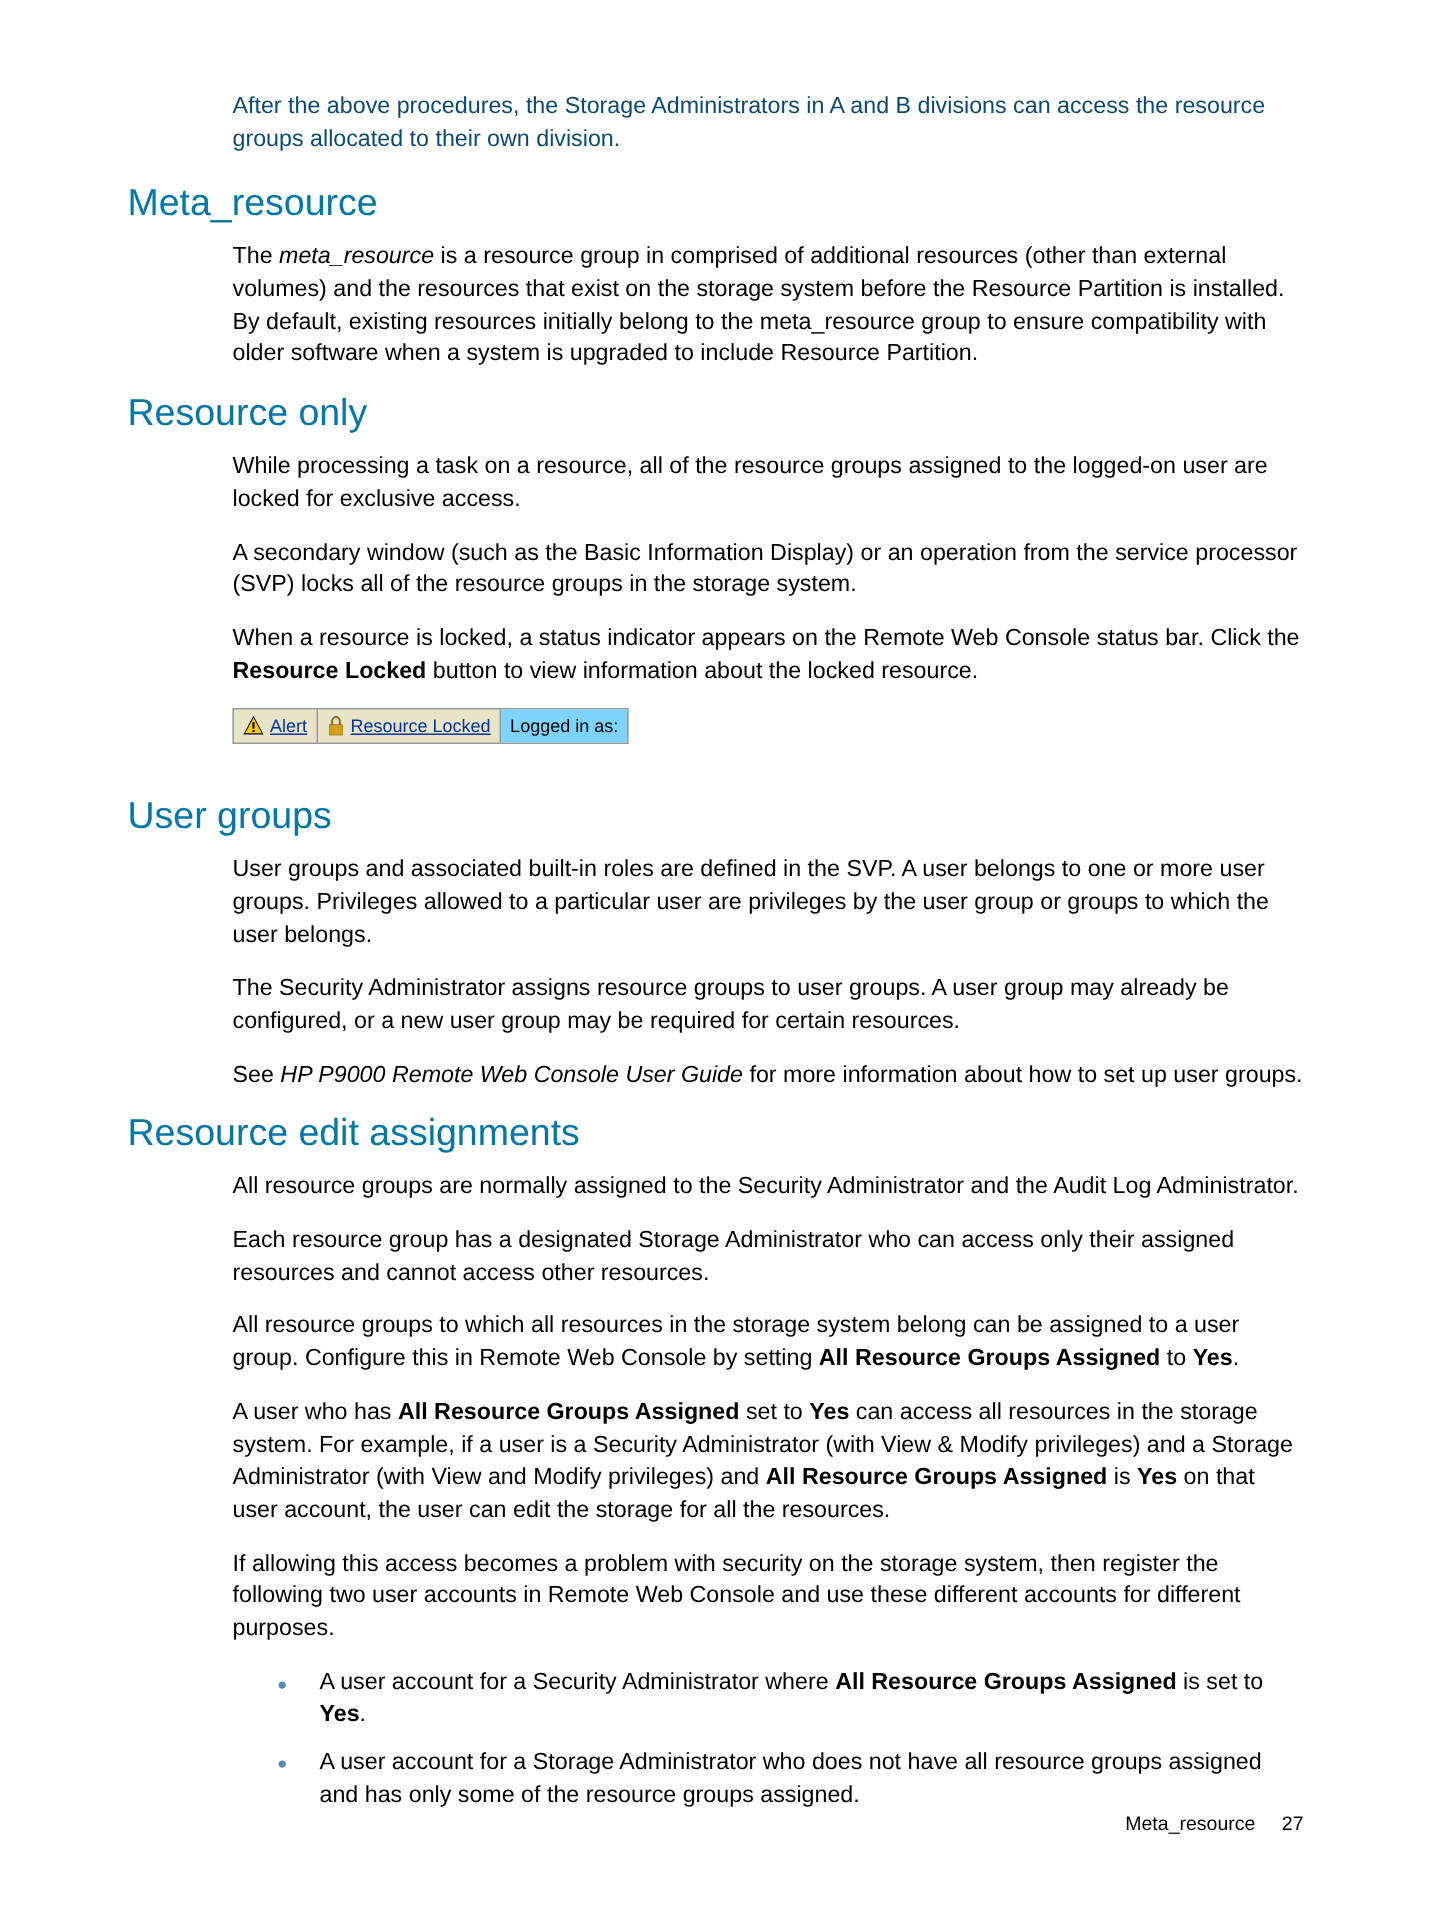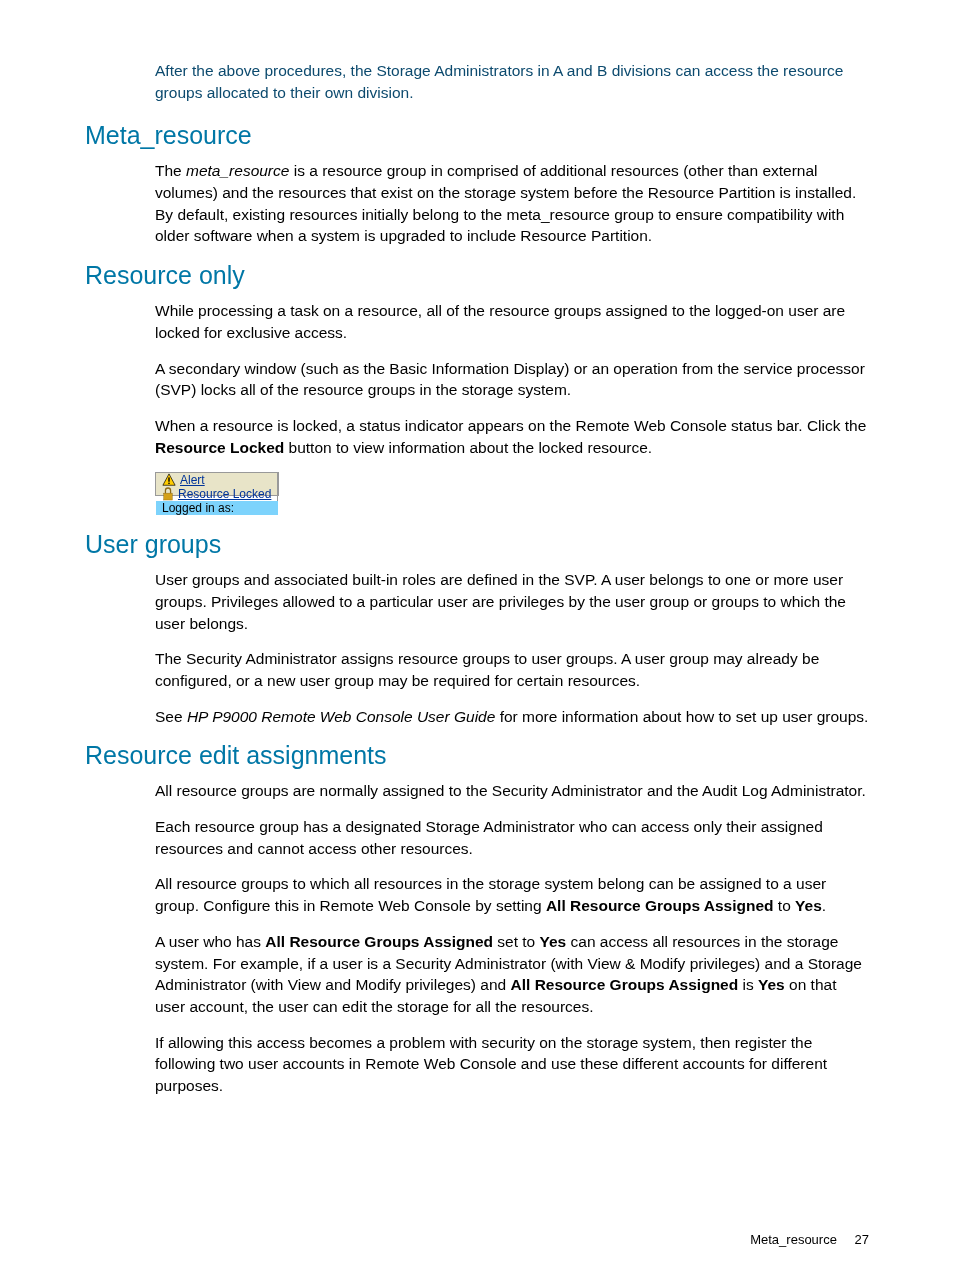--- a/index.html
+++ b/index.html
@@ -38,21 +38,20 @@
     .status-bar {
       margin-left: 70px;
       margin-bottom: 20px;
       display: inline-flex;
       border: 1px solid #999;
       background: #e8e4c8;
       font-family: Tahoma, Arial, sans-serif;
       font-size: 12px;
       height: 24px;
       align-items: stretch;
-      flex-direction: column;
     }
     .status-cell {
       display: flex;
       align-items: center;
       padding: 0 6px;
       border-right: 1px solid #999;
       gap: 4px;
     }
     .status-cell:last-child { border-right: none; background: #7dd3fc; }
     .status-link {
@@ -84,21 +83,21 @@
     ul.bullet-list li::before {
       content: "•";
       position: absolute;
       left: 0;
       top: 0;
       color: #5588bb;
       font-size: 18px;
     }
     .footer {
       position: absolute;
-      bottom: 24px;
+      bottom: 48px;
       right: 85px;
       font-size: 13px;
       color: #000;
     }
     .footer-page {
       margin-left: 14px;
     }
   </style>
 </head>
 <body>
@@ -152,20 +151,24 @@
 <p class="body-text">Each resource group has a designated Storage Administrator who can access only their assigned resources and cannot access other resources.</p>
 <p class="body-text">
   <span>All resource groups to which all resources in the storage system belong can be assigned to a user group. Configure this in Remote Web Console by setting </span><span class="bold">All Resource Groups Assigned</span><span> to </span><span class="bold">Yes</span><span>.</span>
 </p>
 <p class="body-text">
   <span>A user who has </span><span class="bold">All Resource Groups Assigned</span><span> set to </span><span class="bold">Yes</span><span> can access all resources in the storage system. For example, if a user is a Security Administrator (with View &amp; Modify privileges) and a Storage Administrator (with View and Modify privileges) and </span><span class="bold">All Resource Groups Assigned</span><span> is </span><span class="bold">Yes</span><span> on that user account, the user can edit the storage for all the resources.</span>
 </p>
 <p class="body-text">If allowing this access becomes a problem with security on the storage system, then register the following two user accounts in Remote Web Console and use these different accounts for different purposes.</p>
 
 <ul class="bullet-list">
+  <li>
+    <span>A user account for a Security Administrator where </span><span class="bold">All Resource Groups Assigned</span><span> is set to </span><span class="bold">Yes</span><span>.</span>
+  </li>
+  <li>A user account for a Storage Administrator who does not have all resource groups assigned and has only some of the resource groups assigned.</li>
 </ul>
 
 <div class="footer">
   <span>Meta_resource</span>
   <span class="footer-page">27</span>
 </div>
 
 
 
 

